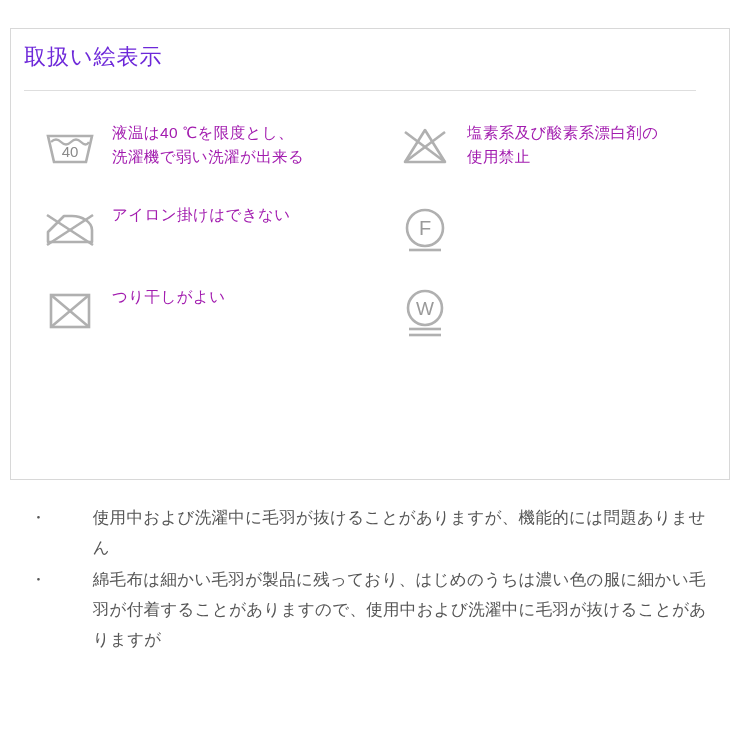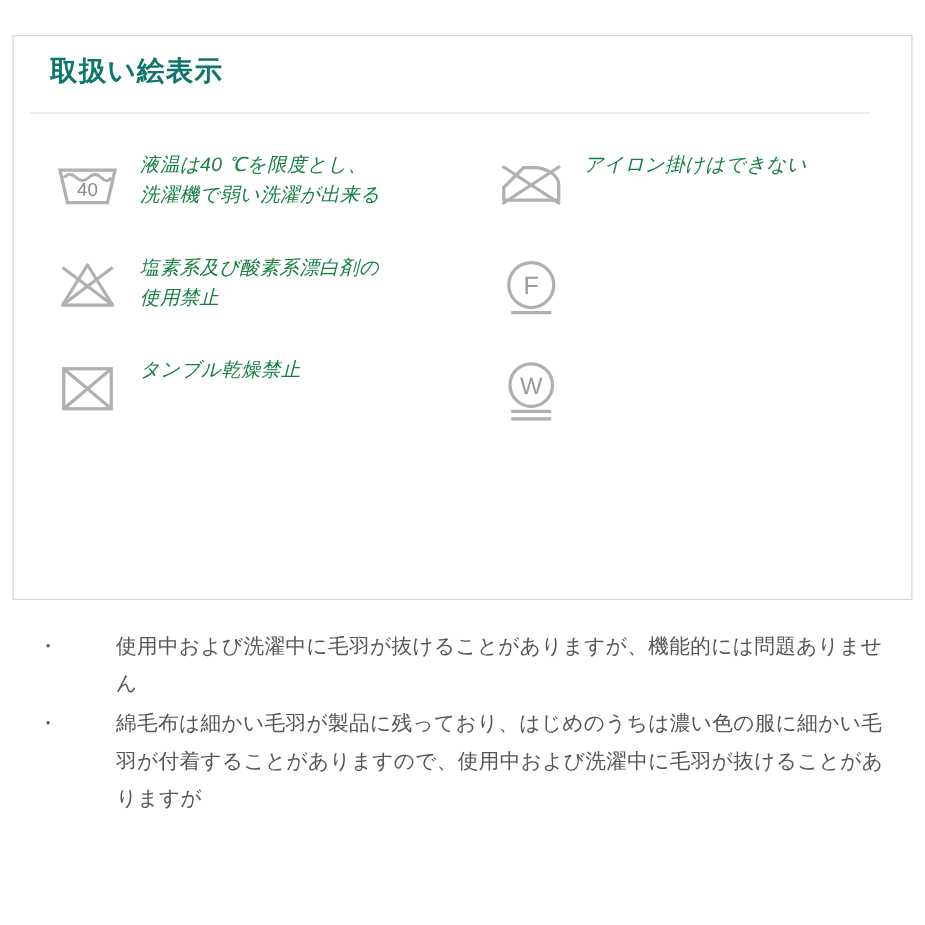--- a/index.html
+++ b/index.html
@@ -29,23 +29,22 @@
     box-sizing: border-box;
     border: 1px solid #d8d8d8;
     background: #ffffff;
   }
   .card-title {
     position: absolute;
     left: 24px;
     top: 42px;
     font-size: 22px;
     letter-spacing: 1px;
-    color: #0f766e;
-    font-weight: 700;
-    margin-left: 16px;
+    color: #6d28d9;
+    font-weight: 400;
   }
   .title-rule {
     position: absolute;
     left: 24px;
     top: 90px;
     width: 672px;
     height: 1px;
     background: #dedede;
   }
   .grid {
@@ -69,25 +68,24 @@
     position: relative;
     margin-left: 18px;
     margin-right: 14px;
   }
   .sym svg {
     display: block;
   }
   .item-text {
     font-size: 15.5px;
     line-height: 24px;
-    color: #15803d;
+    color: #a21caf;
     letter-spacing: 0.4px;
     padding-top: 3px;
     white-space: pre-line;
-    font-style: italic;
   }
   .notes {
     position: absolute;
     left: 30px;
     top: 502px;
     width: 690px;
   }
   .note {
     display: flex;
     font-size: 16.5px;
@@ -125,59 +123,59 @@
           <text x="28" y="39" font-family="'Liberation Sans', sans-serif" font-size="15" fill="#8a8a8a" text-anchor="middle">40</text>
         </svg>
       </div>
       <div class="item-text">液温は40 ℃を限度とし、
 洗濯機で弱い洗濯が出来る</div>
     </div>
 
     <div class="item">
       <div class="sym">
         <svg width="56" height="56" viewBox="0 0 56 56">
+          <path d="M28 12 L48 44 L8 44 Z" fill="none" stroke="#b0b0b0" stroke-width="2.6" stroke-linejoin="round"></path>
+          <line x1="8" y1="14" x2="48" y2="44" stroke="#b0b0b0" stroke-width="2.6"></line>
+          <line x1="48" y1="14" x2="8" y2="44" stroke="#b0b0b0" stroke-width="2.6"></line>
+        </svg>
+      </div>
+      <div class="item-text">塩素系及び酸素系漂白剤の
+使用禁止</div>
+    </div>
+
+    <div class="item">
+      <div class="sym">
+        <svg width="56" height="56" viewBox="0 0 56 56">
           <path d="M6 42 L50 42 L50 30 C50 22 40 16 30 16 L22 16 L6 32 Z" fill="none" stroke="#b0b0b0" stroke-width="2.6" stroke-linejoin="round"></path>
           <line x1="5" y1="15" x2="51" y2="45" stroke="#b0b0b0" stroke-width="2.6"></line>
           <line x1="51" y1="15" x2="5" y2="45" stroke="#b0b0b0" stroke-width="2.6"></line>
         </svg>
       </div>
       <div class="item-text">アイロン掛けはできない</div>
     </div>
 
     <div class="item">
       <div class="sym">
         <svg width="56" height="56" viewBox="0 0 56 56">
-          <path d="M28 12 L48 44 L8 44 Z" fill="none" stroke="#b0b0b0" stroke-width="2.6" stroke-linejoin="round"></path>
-          <line x1="8" y1="14" x2="48" y2="44" stroke="#b0b0b0" stroke-width="2.6"></line>
-          <line x1="48" y1="14" x2="8" y2="44" stroke="#b0b0b0" stroke-width="2.6"></line>
-        </svg>
-      </div>
-      <div class="item-text">塩素系及び酸素系漂白剤の
-使用禁止</div>
-    </div>
-
-    <div class="item">
-      <div class="sym">
-        <svg width="56" height="56" viewBox="0 0 56 56">
           <circle cx="28" cy="28" r="18" fill="none" stroke="#b0b0b0" stroke-width="2.6"></circle>
           <text x="28" y="35" font-family="'Liberation Sans', sans-serif" font-size="20" fill="#9a9a9a" text-anchor="middle">F</text>
           <line x1="12" y1="50" x2="44" y2="50" stroke="#b0b0b0" stroke-width="2.6"></line>
         </svg>
       </div>
     </div>
 
     <div class="item">
       <div class="sym">
         <svg width="56" height="56" viewBox="0 0 56 56">
           <rect x="9" y="13" width="38" height="32" fill="none" stroke="#b0b0b0" stroke-width="2.6"></rect>
           <line x1="9" y1="13" x2="47" y2="45" stroke="#b0b0b0" stroke-width="2.6"></line>
           <line x1="47" y1="13" x2="9" y2="45" stroke="#b0b0b0" stroke-width="2.6"></line>
         </svg>
       </div>
-      <div class="item-text">タンブル乾燥禁止</div>
+      <div class="item-text">つり干しがよい</div>
     </div>
 
     <div class="item">
       <div class="sym">
         <svg width="56" height="56" viewBox="0 0 56 56">
           <circle cx="28" cy="26" r="17" fill="none" stroke="#b0b0b0" stroke-width="2.6"></circle>
           <text x="28" y="33" font-family="'Liberation Sans', sans-serif" font-size="19" fill="#9a9a9a" text-anchor="middle">W</text>
           <line x1="12" y1="47" x2="44" y2="47" stroke="#b0b0b0" stroke-width="2.6"></line>
           <line x1="12" y1="53" x2="44" y2="53" stroke="#b0b0b0" stroke-width="2.6"></line>
         </svg>

